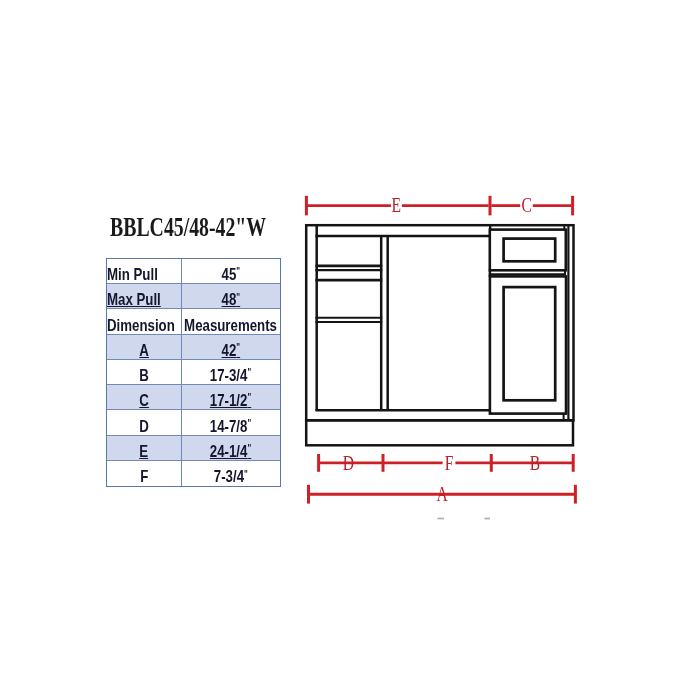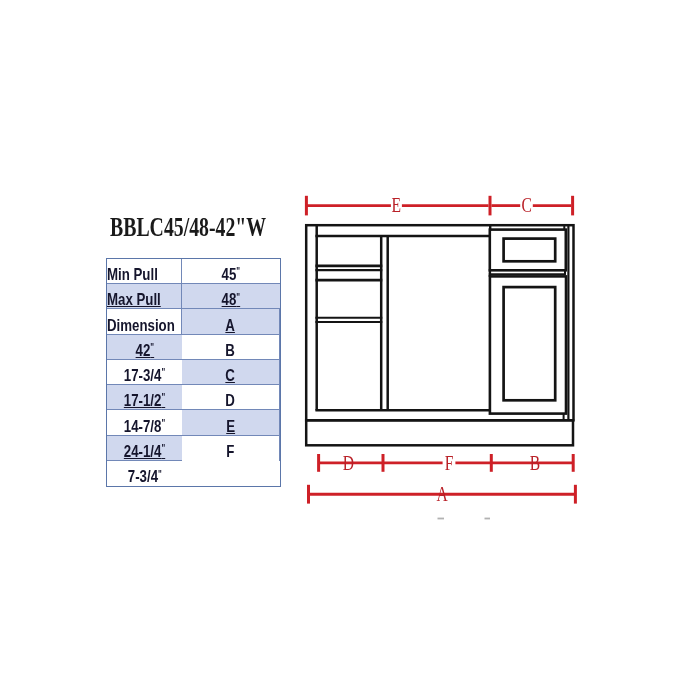--- a/index.html
+++ b/index.html
@@ -36,20 +36,23 @@
         <span class="t">45<span class="q">"</span></span>
       </div>
     <div class="c l b">
         <span class="t">Max Pull</span>
       </div>
     <div class="c b">
         <span class="t">48<span class="q">"</span></span>
       </div>
     <div class="c l">
         <span class="t">Dimension</span>
+      </div>
+    <div class="c">
+        <span class="t">Measurements</span>
       </div>
     <div class="c lc b">
         <span class="t">A</span>
       </div>
     <div class="c b">
         <span class="t">42<span class="q">"</span></span>
       </div>
     <div class="c lc">
         <span class="t">B</span>
       </div>

